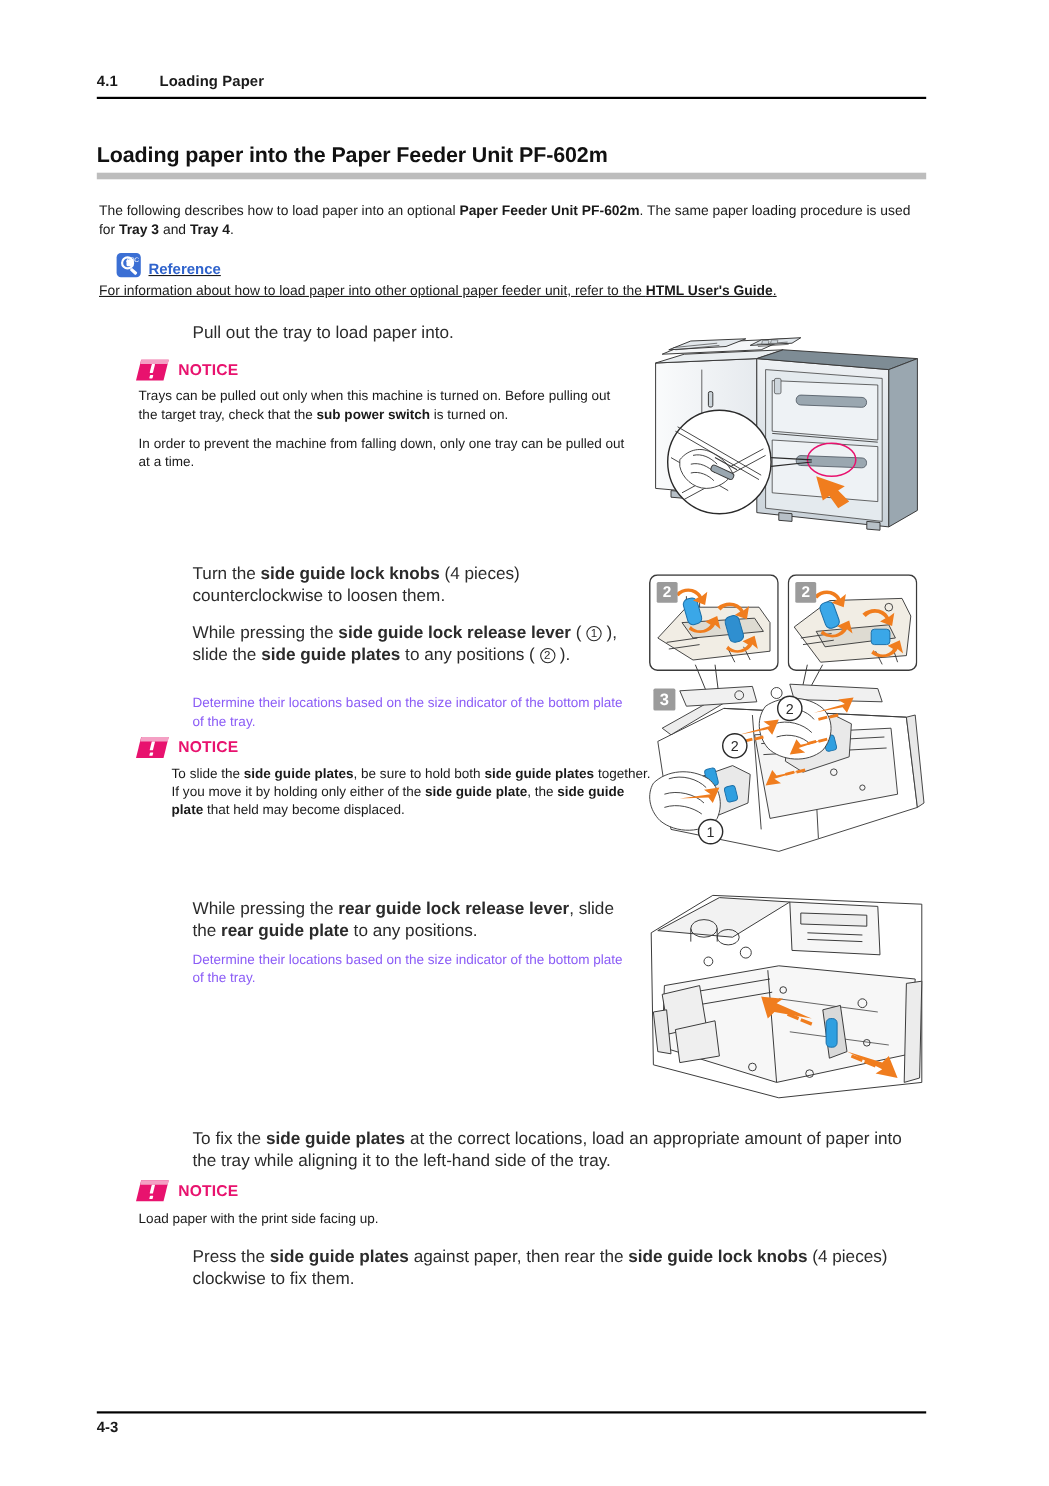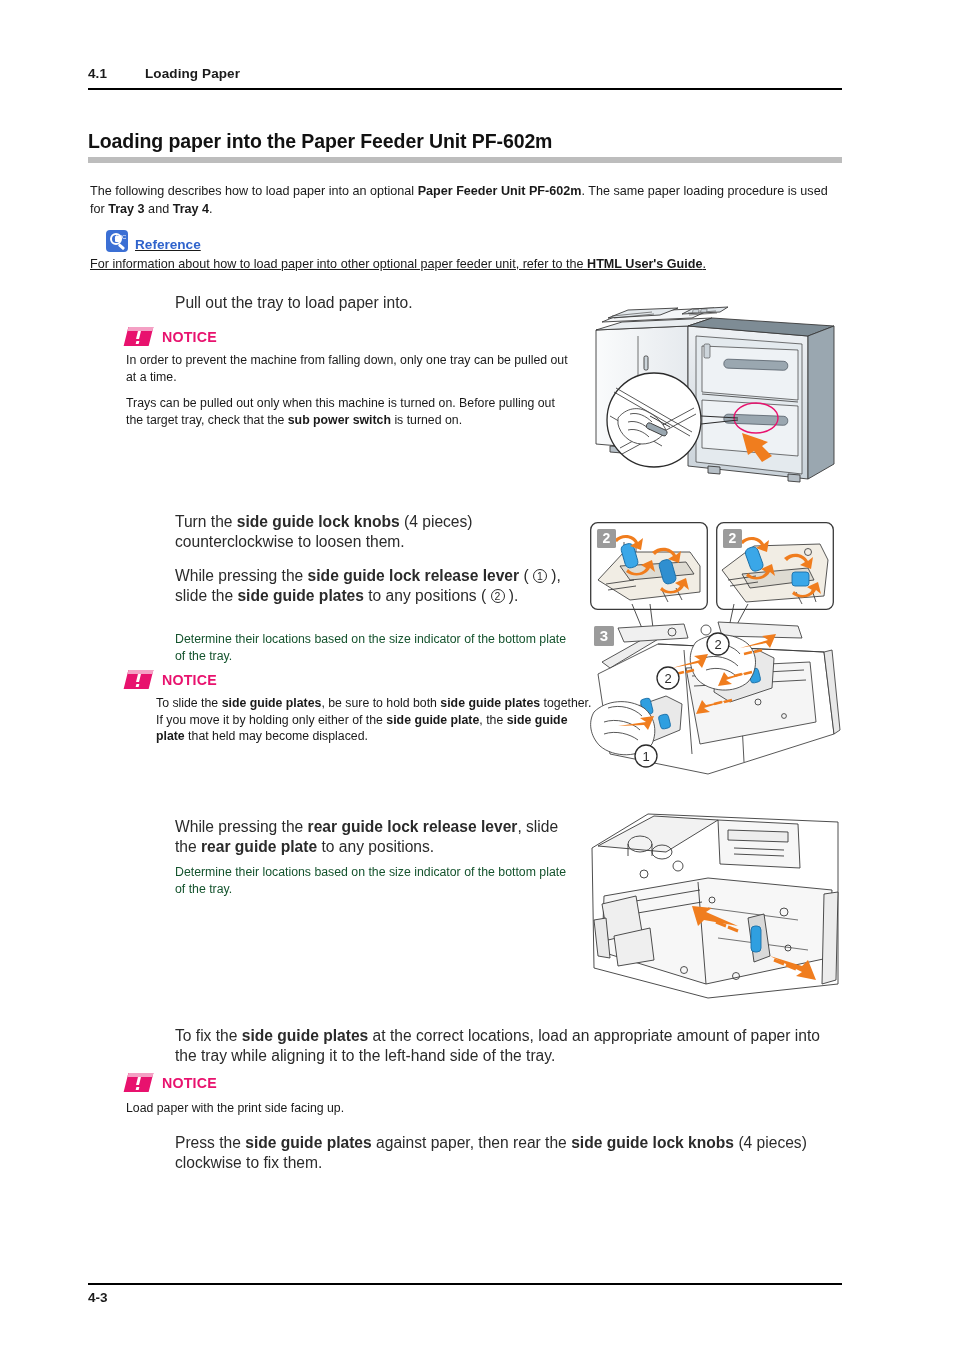--- a/index.html
+++ b/index.html
@@ -159,21 +159,21 @@
   }
   .step-text.wide {
     width: 667px;
   }
   .sub-text {
     position: absolute;
     left: 175px;
     width: 392px;
     font-size: 12.3px;
     line-height: 17px;
-    color: #14532d;
+    color: #8b5cf6;
   }
 
   
   .notice-head {
     position: absolute;
     left: 126px;
     display: flex;
     align-items: center;
     gap: 8px;
   }
@@ -312,22 +312,22 @@
   <div class="notice-head" style="top:327px;">
     <span class="notice-ico">
       <span class="slab"></span>
         <span class="shade"></span>
         <span class="bang"></span>
         <span class="dot"></span>
     </span>
     <span class="notice-label">NOTICE</span>
   </div>
   <div class="notice-body" style="top:352px;">
+    <p><span>Trays can be pulled out only when this machine is turned on. Before pulling out the target tray, check that the </span><b>sub power switch</b><span> is turned on.</span></p>
     <p><span>In order to prevent the machine from falling down, only one tray can be pulled out at a time.</span></p>
-    <p><span>Trays can be pulled out only when this machine is turned on. Before pulling out the target tray, check that the </span><b>sub power switch</b><span> is turned on.</span></p>
   </div>
 
   <div class="fig" style="left:592px; top:296px;">
     <svg width="250" height="190" viewBox="0 0 250 190">
       <defs>
         <linearGradient id="panelL" x1="0" y1="0" x2="1" y2="0">
           <stop offset="0" stop-color="#fafbfc"></stop>
             <stop offset="1" stop-color="#e6eaee"></stop>
         </linearGradient>
         <linearGradient id="panelB" x1="0" y1="0" x2="0" y2="1">

